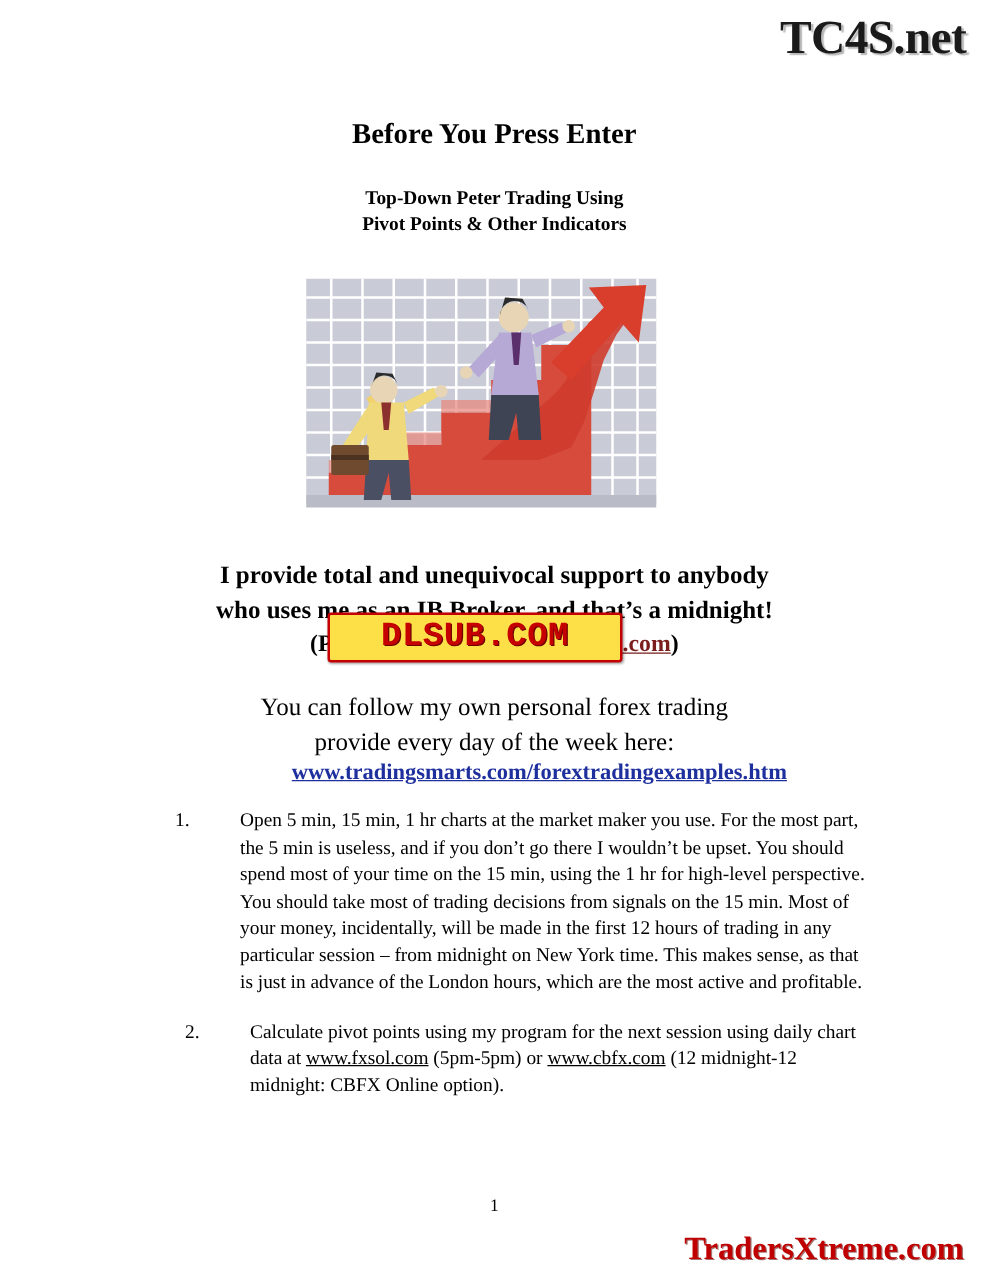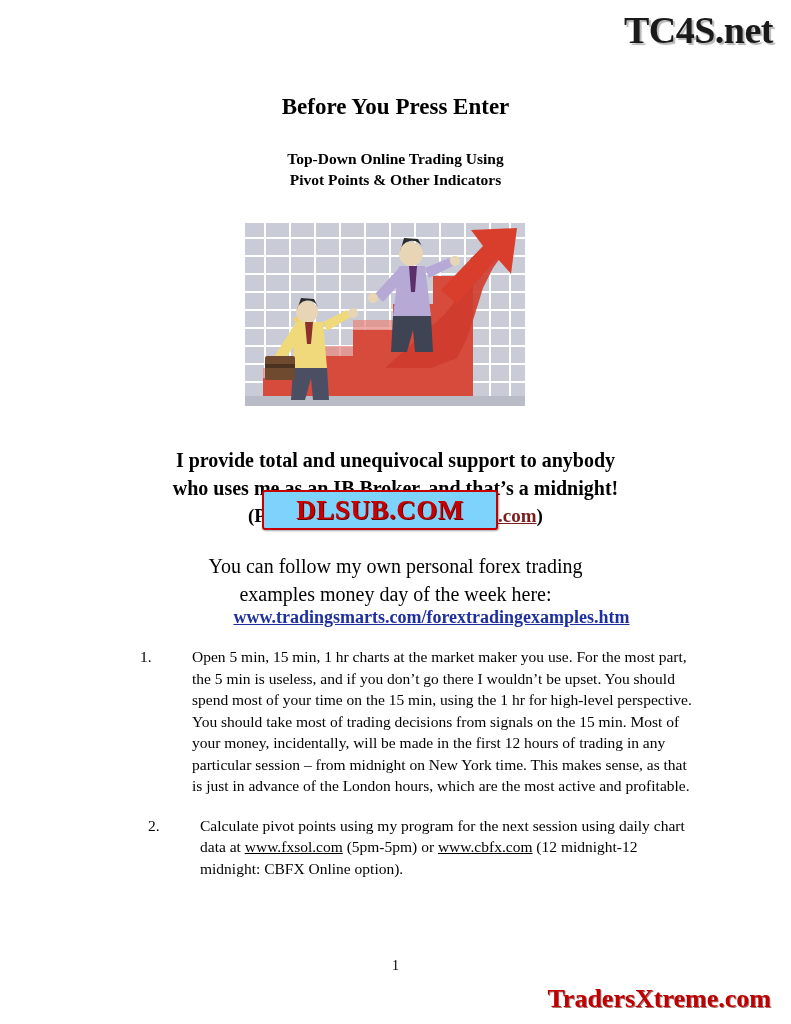--- a/index.html
+++ b/index.html
@@ -111,27 +111,27 @@
     text-decoration: underline;
   }
 
   
   .dlsub {
     position: absolute;
     top: 490px;
     left: 262px;
     width: 232px;
     height: 36px;
-    background: #7dd3fc;
+    background: #fde047;
     border: 2px solid #c60000;
     border-radius: 3px;
     display: flex;
     align-items: center;
     justify-content: center;
-    font-family: Liberation Serif, serif;
+    font-family: Liberation Mono, monospace;
     font-weight: bold;
     font-size: 27px;
     color: #c60000;
     letter-spacing: 0.5px;
     text-shadow: 1px 1px 0 #6e0000;
     box-shadow: 1px 1px 2px rgba(0,0,0,0.35);
   }
 
   
   .list {
@@ -183,21 +183,21 @@
 </head>
 <body>
 
 <div class="page">
 
   <div class="tc4s">TC4S.net</div>
 
   <div class="doc-title">Before You Press Enter</div>
 
   <div class="doc-subtitle">
-    <div>Top-Down Online Trading Using</div>
+    <div>Top-Down Peter Trading Using</div>
     <div>Pivot Points &amp; Other Indicators</div>
   </div>
 
   <div class="figure">
     <svg class="fig-svg" width="315" height="200" viewBox="0 0 315 200" xmlns="http://www.w3.org/2000/svg">
 
       <rect x="10" y="5" width="280" height="180" fill="#c9ccd6"></rect>
       <g stroke="#ffffff" stroke-width="2">
         <line x1="10" y1="20" x2="290" y2="20"></line>
         <line x1="10" y1="38" x2="290" y2="38"></line>
@@ -263,21 +263,21 @@
   <div class="pitch">
     <div>I provide total and unequivocal support to anybody</div>
     <div>who uses me as an IB Broker, and that’s a midnight!</div>
     <div class="line3"><span>(Peter </span><a href="#">support@tradingsmarts.com</a><span>)</span></div>
   </div>
 
   <div class="dlsub">DLSUB.COM</div>
 
   <div class="follow">
     <div>You can follow my own personal forex trading</div>
-    <div>examples money day of the week here:</div>
+    <div>provide every day of the week here:</div>
   </div>
   <div class="follow-link">
     <a href="#">www.tradingsmarts.com/forextradingexamples.htm</a>
   </div>
 
   <div class="list">
     <div class="list-item">
       <div class="list-num">1.</div>
       <div class="list-body">Open 5 min, 15 min, 1 hr charts at the market maker you use.  For the most part, the 5 min is useless, and if you don’t go there I wouldn’t be upset.  You should spend most of your time on the 15 min, using the 1 hr for high-level perspective.  You should take most of trading decisions from signals on the 15 min.  Most of your money, incidentally, will be made in the first 12 hours of trading in any particular session – from midnight on New York time.  This makes sense, as that is just in advance of the London hours, which are the most active and profitable.</div>
     </div>

